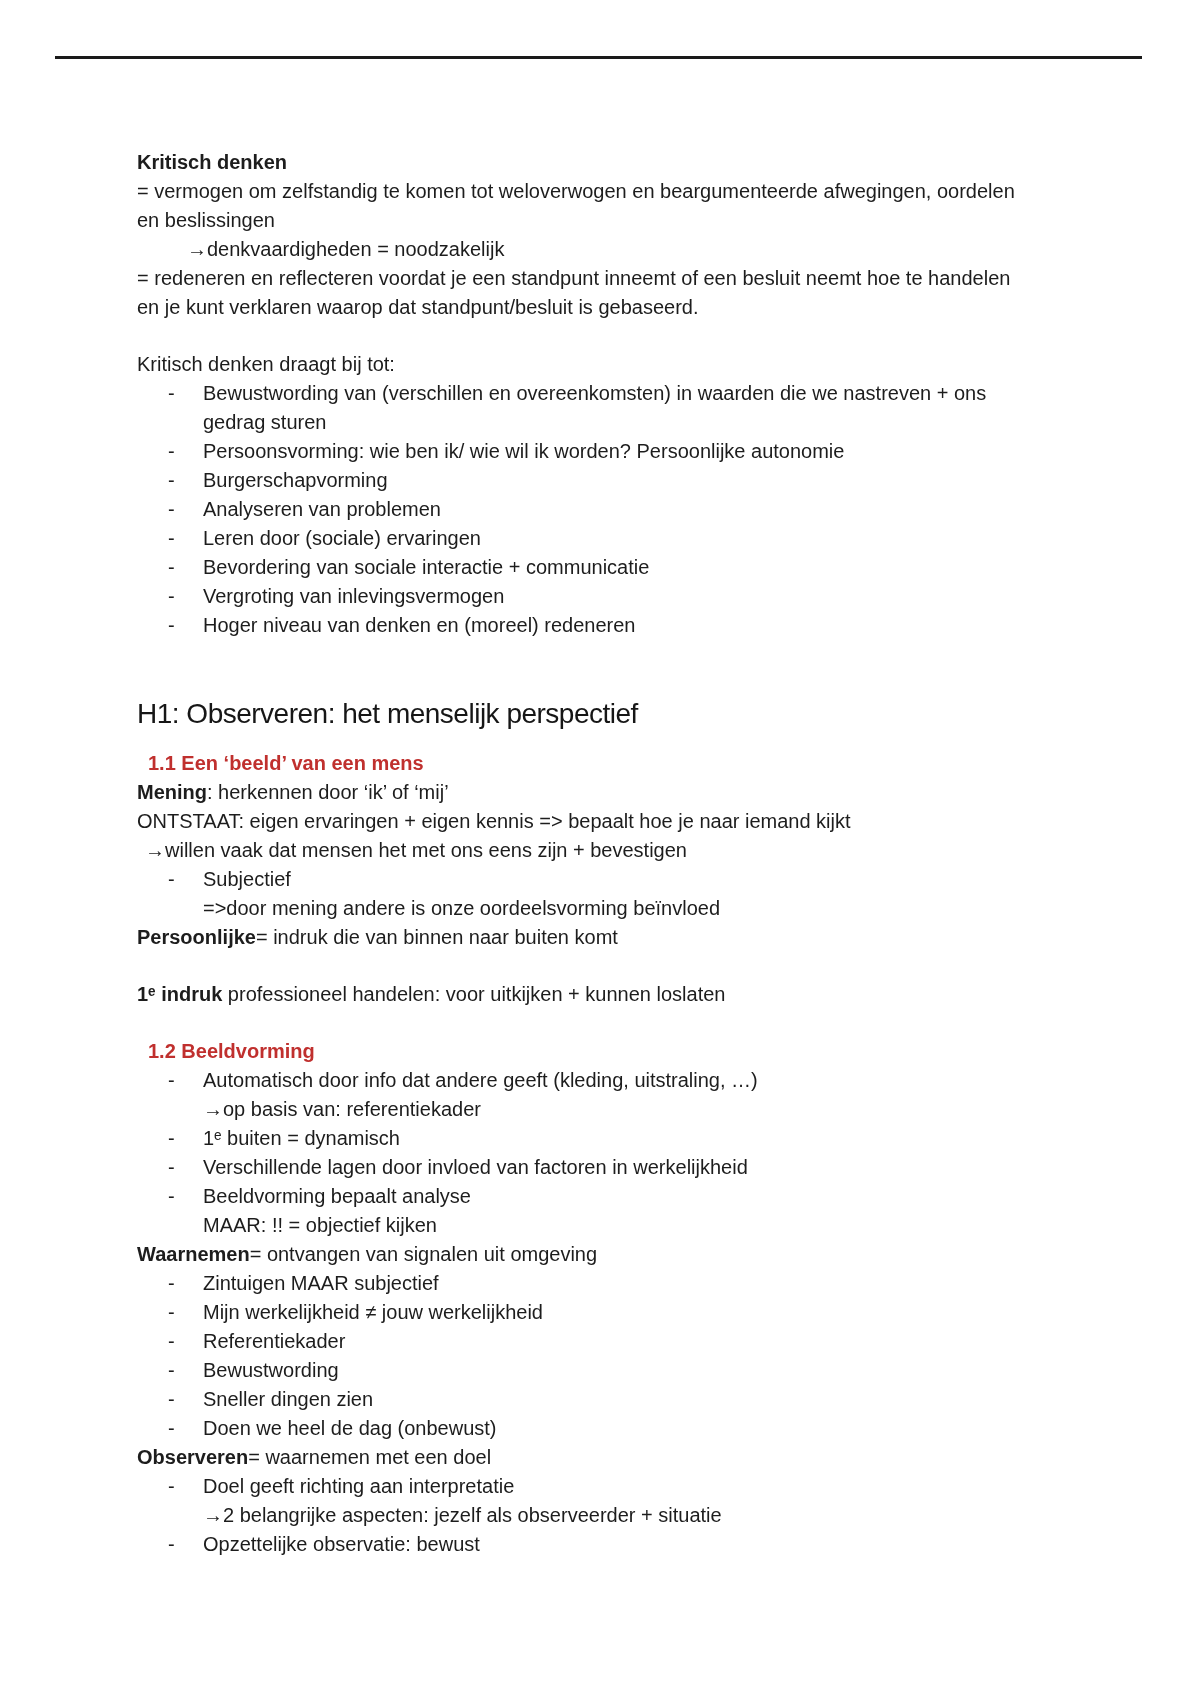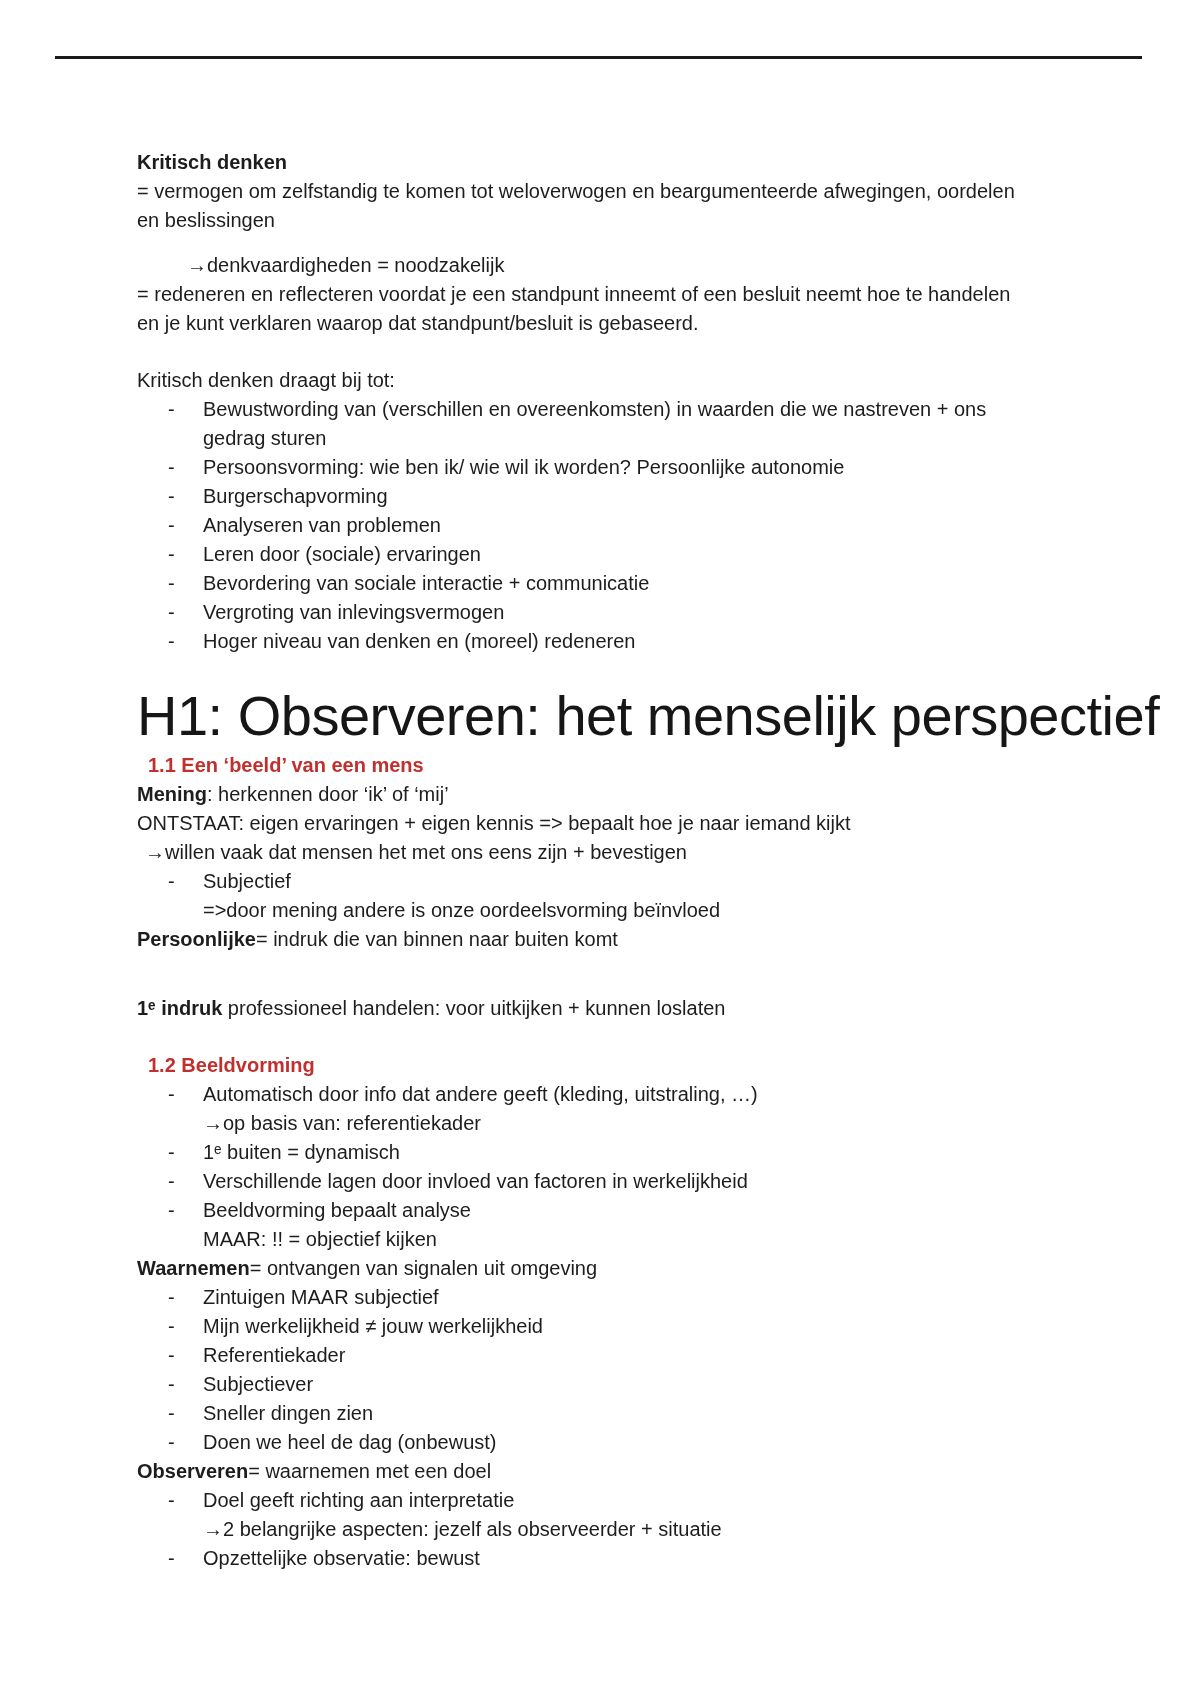--- a/index.html
+++ b/index.html
@@ -18,35 +18,35 @@
     position:absolute;left:137px;top:148px;width:930px;
     font-size:20px;line-height:29px;
   }
   .line{white-space:nowrap;}
   .b{font-weight:700;}
   .it{}
   .bullet{display:flex;padding-left:31px;}
   .bullet .dash{flex:none;width:35px;}
   .cont{padding-left:66px;}        
   .sub{padding-left:66px;}         
-  .arrow-deep{padding-left:50px;margin-top:16px;}  
+  .arrow-deep{padding-left:50px;}  
   .arrow-shallow{padding-left:8px;}
   .arrow-sub{padding-left:66px;}   
   .arrow{font-weight:700;}
   .spacer{height:28px;}
   .h1-title{
-    font-size:56px;line-height:60px;font-weight:400;
-    color:#161616;letter-spacing:-0.5px;margin-top:30px;
+    font-size:28px;line-height:60px;font-weight:400;
+    color:#161616;letter-spacing:-0.5px;margin-top:44px;
     white-space:nowrap;
   }
   .red-heading{
     font-weight:700;color:#c0302e;white-space:nowrap;margin-left:11px;
   }
   .mt5{margin-top:5px;}
-  .mt4{margin-top:12px;}
+  .mt4{margin-top:0;}
 </style>
 </head>
 <body>
 
 <div class="page">
   <div class="rule rule-top"></div>
   <div class="rule rule-bottom"></div>
 
   <div class="content">
 
@@ -140,21 +140,21 @@
     <div class="line bullet">
         <span class="dash">-</span>
         <span>Mijn werkelijkheid ≠ jouw werkelijkheid</span>
       </div>
     <div class="line bullet">
         <span class="dash">-</span>
         <span>Referentiekader</span>
       </div>
     <div class="line bullet">
         <span class="dash">-</span>
-        <span>Subjectiever</span>
+        <span>Bewustwording</span>
       </div>
     <div class="line bullet">
         <span class="dash">-</span>
         <span>Sneller dingen zien</span>
       </div>
     <div class="line bullet">
         <span class="dash">-</span>
         <span>Doen we heel de dag (onbewust)</span>
       </div>
     <div class="line"><span class="b">Observeren</span><span>= waarnemen met een doel</span></div>

